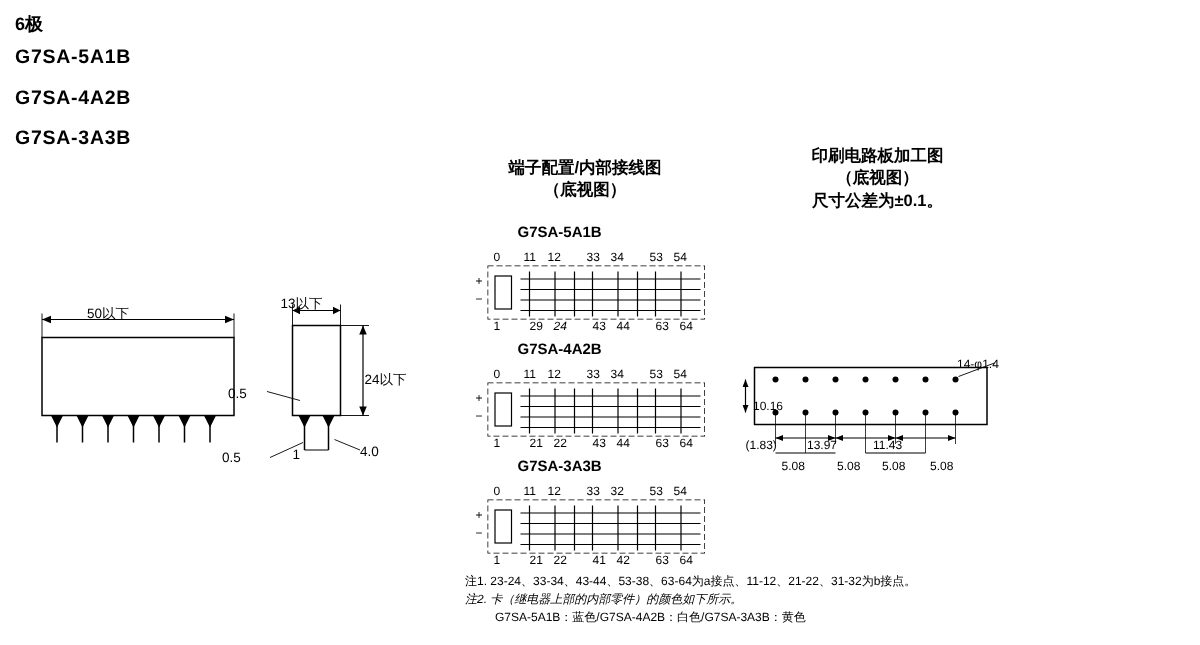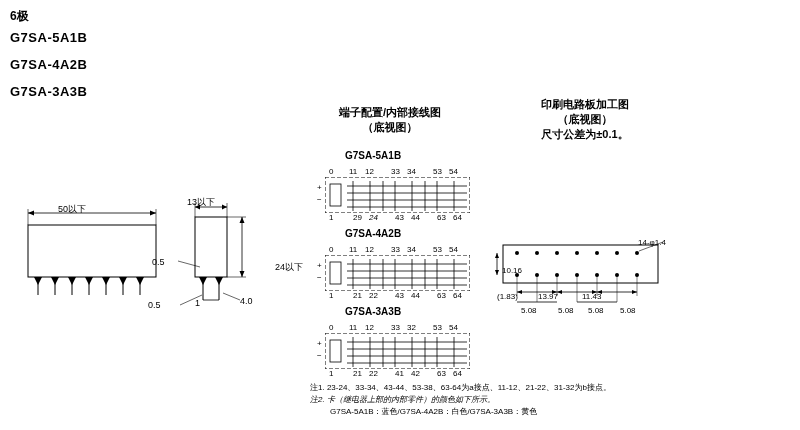--- a/index.html
+++ b/index.html
@@ -91,21 +91,21 @@
     </g>
 
     <line x1="168" y1="66" x2="190" y2="72" stroke="#000" stroke-width="0.6"></line>
     <line x1="170" y1="110" x2="192" y2="100" stroke="#000" stroke-width="0.6"></line>
     <line x1="193" y1="105" x2="209" y2="105" stroke="#000" stroke-width="0.8"></line>
     <line x1="213" y1="98" x2="230" y2="105" stroke="#000" stroke-width="0.6"></line>
   </svg>
 </div>
 <div class="abs dim" style="left:58px;top:203px;">50以下</div>
 <div class="abs dim" style="left:187px;top:196px;">13以下</div>
-<div class="abs dim" style="left:243px;top:261px;margin-left:32px;">24以下</div>
+<div class="abs dim" style="left:243px;top:247px;">24以下</div>
 <div class="abs dim" style="left:152px;top:257px;">0.5</div>
 <div class="abs dim" style="left:148px;top:300px;">0.5</div>
 <div class="abs dim" style="left:195px;top:298px;">1</div>
 <div class="abs dim" style="left:240px;top:296px;">4.0</div>
 
 <div class="abs" style="left:315px;top:150px;width:160px;">
   <div class="model-sm" style="margin-left:30px;">G7SA-5A1B</div>
   <div style="position:relative;height:60px;">
     <div class="tiny abs" style="left:14px;top:6px;">0</div>
     <div class="tiny abs" style="left:34px;top:6px;">11</div>

